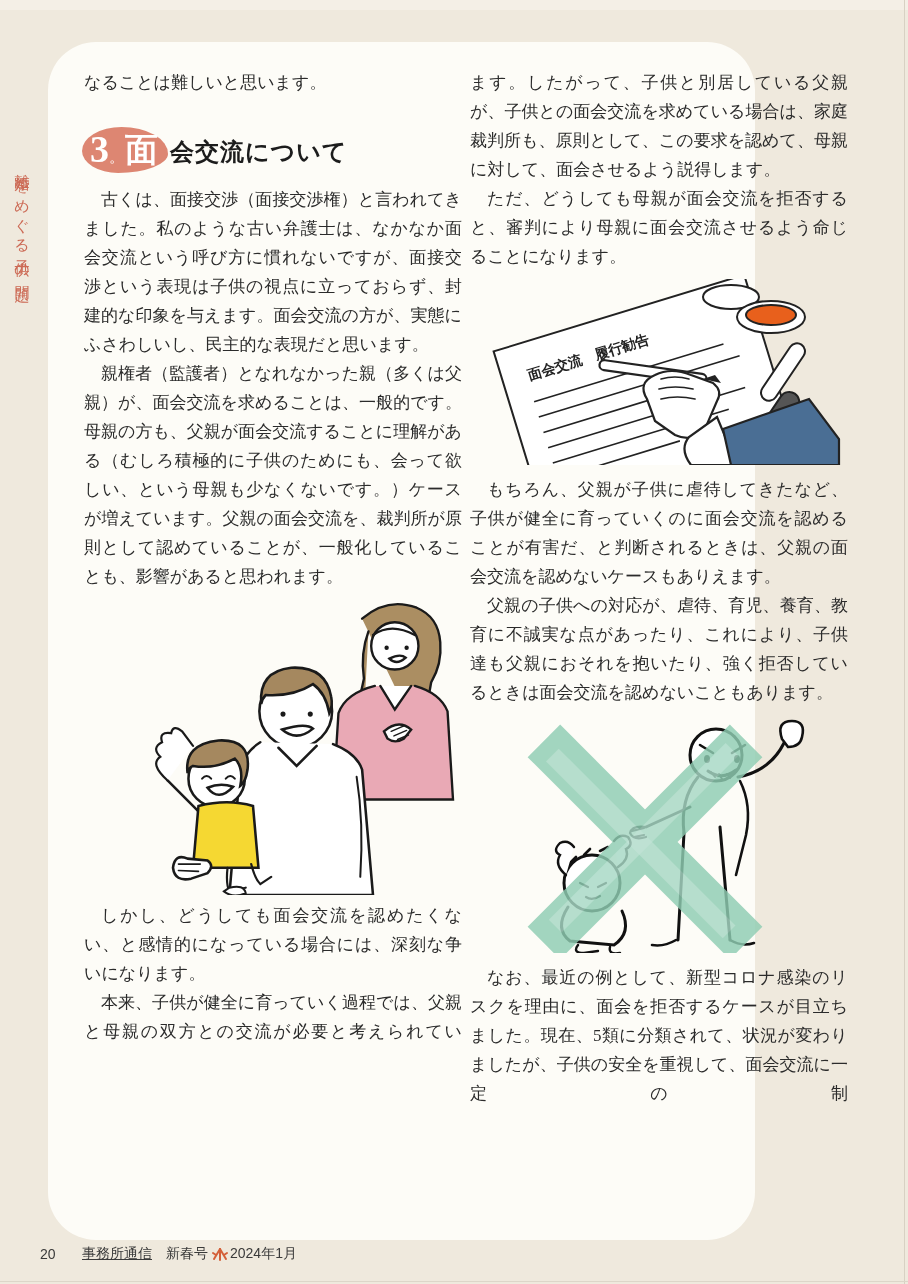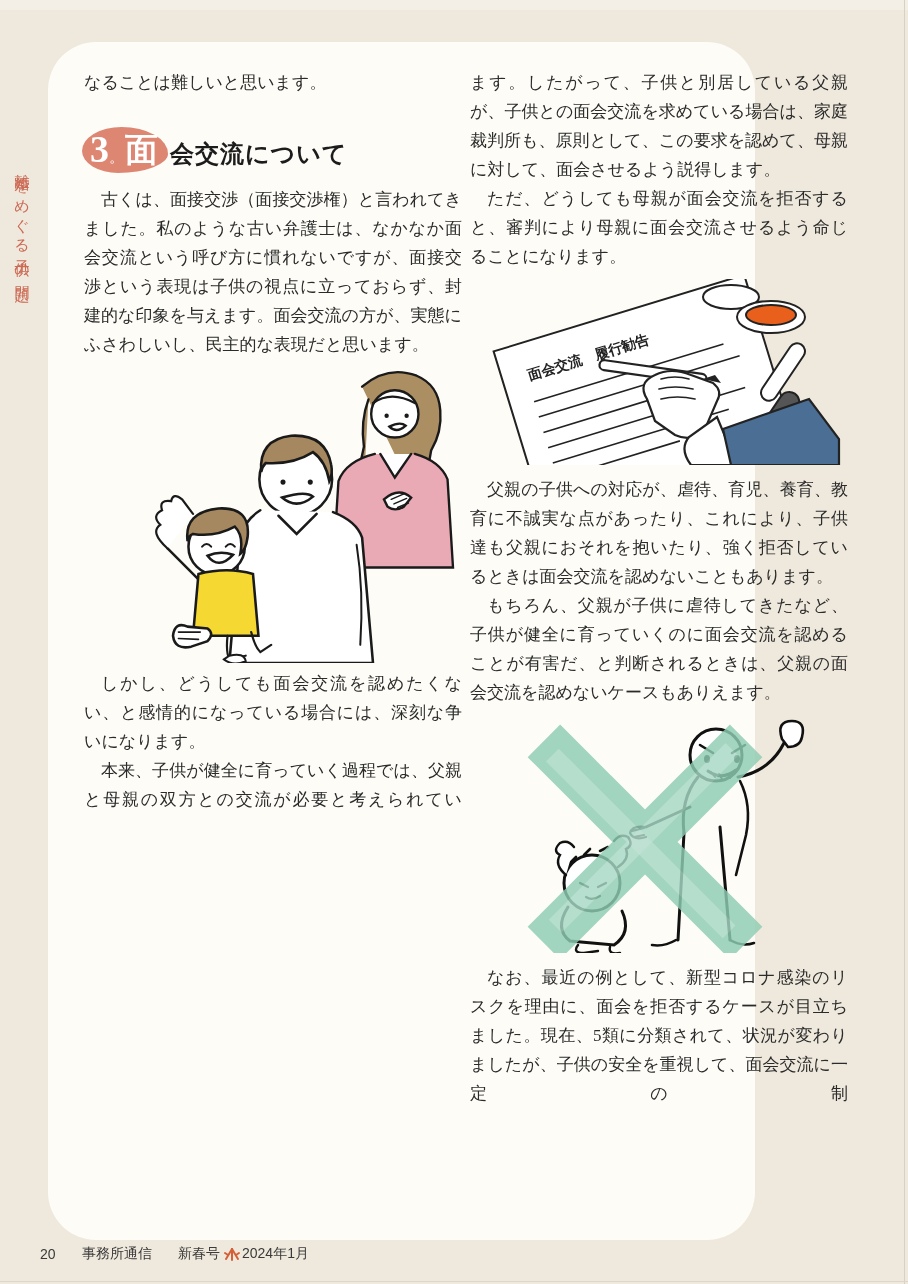--- a/index.html
+++ b/index.html
@@ -41,39 +41,39 @@
   .blob{
     display:inline-flex;align-items:center;
     background:#dd8672;
     border-radius:46% 54% 58% 42% / 52% 58% 42% 48%;
     padding:3px 10px 5px 8px;color:#ffffff;
   }
   .blob-num{font-family:"Liberation Serif",serif;font-size:38px;font-weight:bold;line-height:1;}
   .blob-maru{font-size:15px;align-self:flex-end;line-height:1.4;}
   .blob-lead{font-family:"Liberation Sans",sans-serif;font-size:33px;font-weight:800;line-height:1;margin-left:1px;}
   .heading-rest{
-    font-family:Liberation Sans, sans-serif;
+    font-family:Liberation Mono, monospace;
     font-size:24px;font-weight:800;color:#1c1c1c;
     margin-left:2px;padding-bottom:5px;letter-spacing:1px;
   }
 
   .illus{position:relative;overflow:hidden;}
   .illus-family{height:300px;margin:4px 0 6px 0;}
   .illus-signing{height:186px;margin:8px 0 10px 0;}
   .illus-noabuse{height:238px;margin:8px 0 10px 0;}
   .illus svg{display:block;width:100%;height:100%;}
 
   .footer{
     position:absolute;left:40px;top:1245px;
     font-family:"Liberation Sans",sans-serif;
     font-size:14px;color:#3a3a3a;
     display:flex;align-items:center;
   }
   .footer .pagenum{width:42px;}
-  .footer .fitem{margin-right:26px;}
+  .footer .fitem{margin-right:14px;text-decoration:underline;}
   .footer .fitem-tight{margin-right:2px;text-align:right;}
   .leaf-icon{display:inline-block;width:18px;height:15px;margin:0 1px;vertical-align:middle;}
 </style>
 </head>
 <body>
 
 <div class="top-band"></div>
 <div class="page-edge-right"></div>
 <div class="page-edge-bottom"></div>
 
@@ -87,20 +87,21 @@
     <div class="section-heading">
       <span class="blob">
           <span class="blob-num">3</span>
           <span class="blob-maru">。</span>
           <span class="blob-lead">面</span>
         </span>
       <span class="heading-rest">会交流について</span>
     </div>
 
     <p class="indent">古くは、面接交渉（面接交渉権）と言われてきました。私のような古い弁護士は、なかなか面会交流という呼び方に慣れないですが、面接交渉という表現は子供の視点に立っておらず、封建的な印象を与えます。面会交流の方が、実態にふさわしいし、民主的な表現だと思います。</p>
+    <p class="indent">親権者（監護者）となれなかった親（多くは父親）が、面会交流を求めることは、一般的です。母親の方も、父親が面会交流することに理解がある（むしろ積極的に子供のためにも、会って欲しい、という母親も少なくないです。）ケースが増えています。父親の面会交流を、裁判所が原則として認めていることが、一般化していることも、影響があると思われます。</p>
 
     <div class="illus illus-family">
       <svg viewBox="0 0 400 330">
 
         <g stroke="#1a1a1a" stroke-width="2.6" fill="none" stroke-linecap="round">
           <path d="M298,26 Q326,2 358,14 Q382,24 384,52 Q386,76 374,96 L368,130 Q362,142 352,138" fill="#ab8e62"></path>
           <path d="M305,40 Q296,64 300,92 L294,120 Q290,132 300,134" fill="#ab8e62"></path>
           <circle cx="334" cy="56" r="26" fill="#ffffff"></circle>
           <path d="M310,44 Q330,30 356,44" fill="none"></path>
           <circle cx="325" cy="58" r="2.4" fill="#1a1a1a" stroke="none"></circle>
@@ -177,22 +178,22 @@
           <rect x="120" y="88" width="108" height="10" rx="5" transform="rotate(8 174 93)"></rect>
           <path d="M224,100 L242,104 L236,96 Z" fill="#222" stroke="none"></path>
           <path d="M168,120 Q158,104 176,96 Q192,88 212,96 L234,104 Q244,112 238,122 L226,150 Q214,164 196,156 L176,142 Z"></path>
           <path d="M182,100 Q196,96 210,100 M180,110 Q196,106 214,110 M182,120 Q198,116 216,120" stroke-width="1.7" fill="none"></path>
           <path d="M238,138 L258,186 L212,186 Q200,170 210,158 Z" fill="#ffffff"></path>
           <path d="M244,150 L330,120 L360,160 L360,186 L252,186 Z" fill="#4a6e94"></path>
         </g>
       </svg>
     </div>
 
+    <p class="indent">もちろん、父親が子供に虐待してきたなど、子供が健全に育っていくのに面会交流を認めることが有害だ、と判断されるときは、父親の面会交流を認めないケースもありえます。</p>
     <p class="indent">父親の子供への対応が、虐待、育児、養育、教育に不誠実な点があったり、これにより、子供達も父親におそれを抱いたり、強く拒否しているときは面会交流を認めないこともあります。</p>
-    <p class="indent">もちろん、父親が子供に虐待してきたなど、子供が健全に育っていくのに面会交流を認めることが有害だ、と判断されるときは、父親の面会交流を認めないケースもありえます。</p>
 
     <div class="illus illus-noabuse">
       <svg viewBox="0 0 330 238">
 
         <g stroke="#111" stroke-width="3" fill="none" stroke-linecap="round">
           <circle cx="222" cy="40" r="26" fill="#ffffff"></circle>
           <path d="M206,30 L219,38 M238,38 L251,30" stroke-width="2.6"></path>
           <ellipse cx="213" cy="44" rx="3" ry="4" fill="#111" stroke="none"></ellipse>
           <ellipse cx="243" cy="44" rx="3" ry="4" fill="#111" stroke="none"></ellipse>
           <path d="M214,56 Q228,66 242,55"></path>

